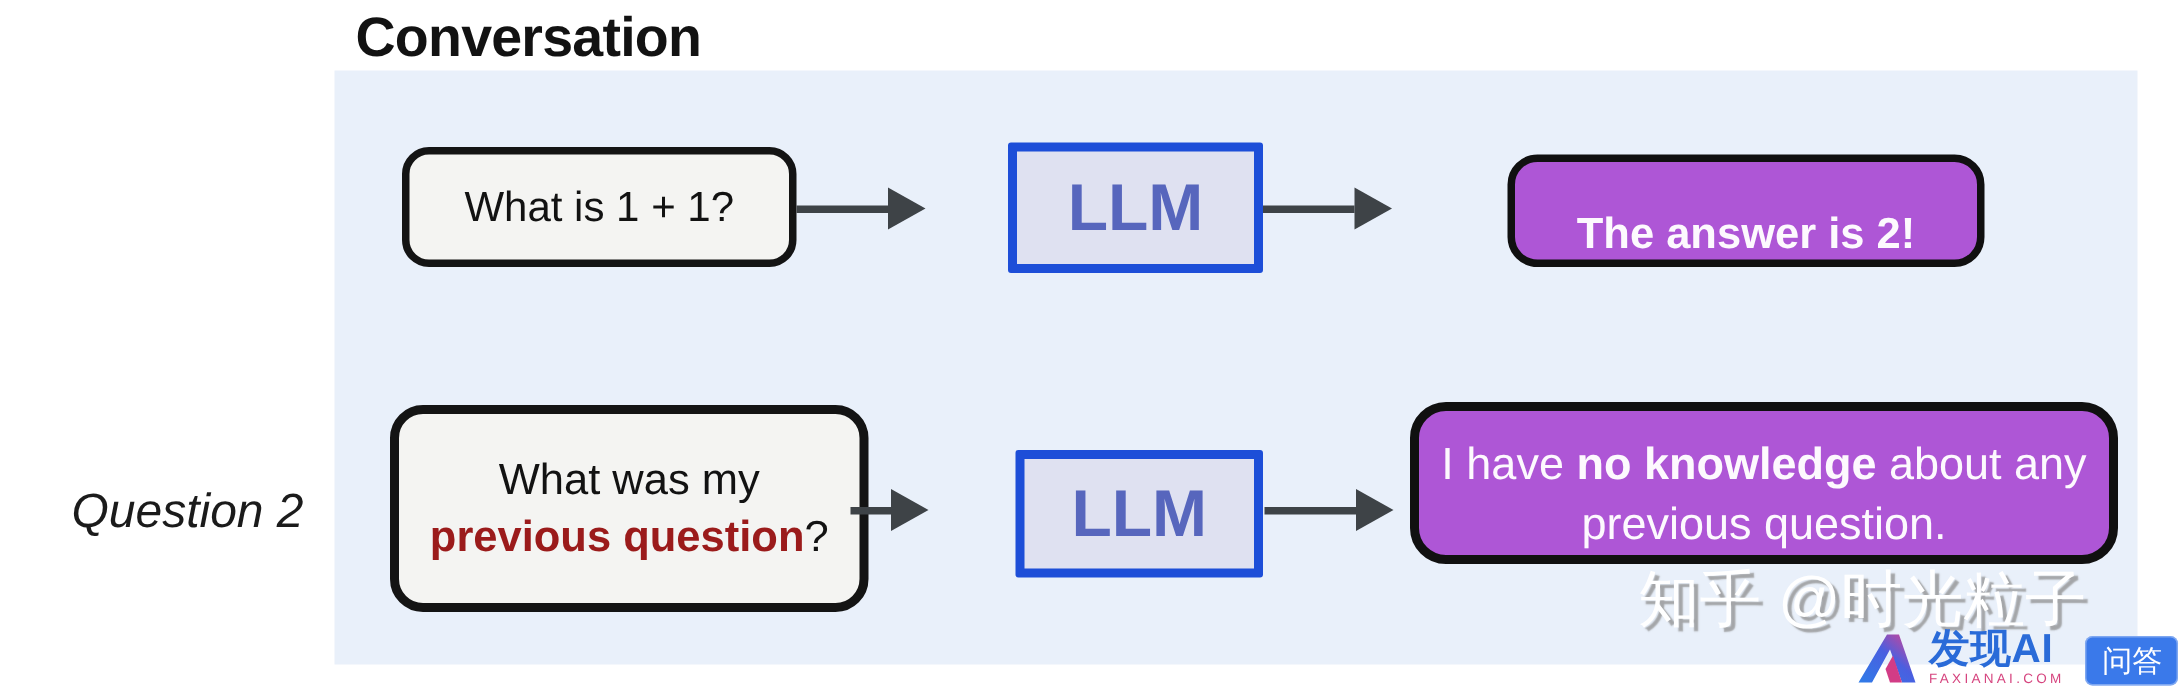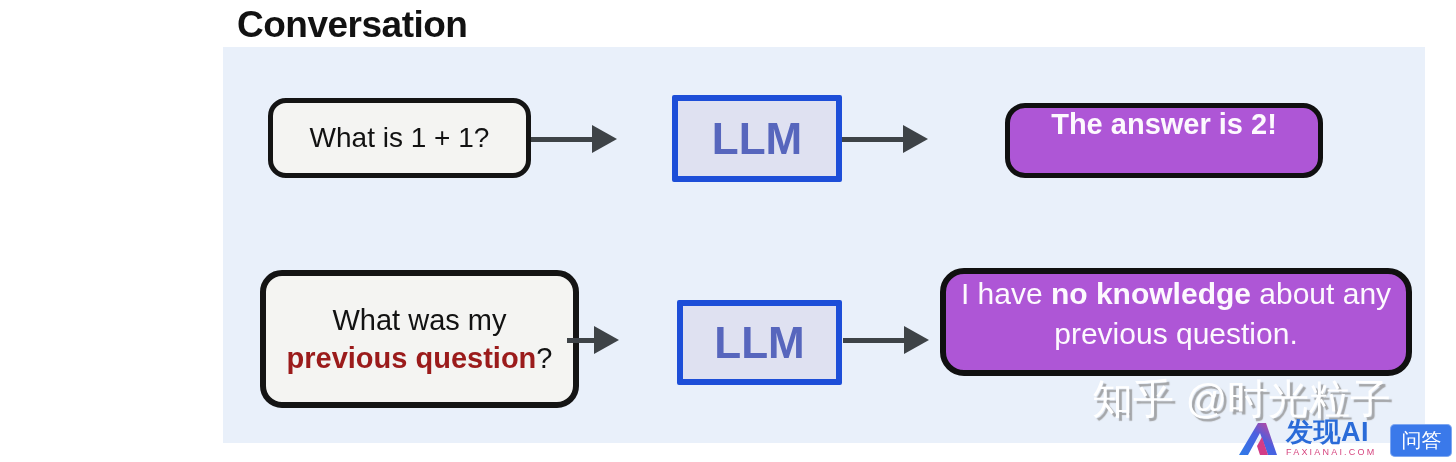--- a/index.html
+++ b/index.html
@@ -37,21 +37,21 @@
   .llmbox{
     position:absolute;background:#dfe1f1;border:6px solid #1d4ed8;
     display:flex;align-items:center;justify-content:center;
     font-size:44px;font-weight:700;color:#5766bd;box-sizing:border-box;border-radius:2px;
   }
   .llmbox.l1{left:672px;top:95px;width:170px;height:87px;}
   .llmbox.l2{left:677px;top:300px;width:165px;height:85px;}
 
   .abox{
     position:absolute;background:#ae56d6;border:5px solid #101010;
-    display:flex;align-items:flex-start;justify-content:center;
+    display:flex;align-items:flex-end;justify-content:center;
     color:#fdf9fe;text-align:center;box-sizing:border-box;
   }
   .abox.a1{left:1005px;top:103px;width:318px;height:75px;border-radius:20px;font-size:29px;font-weight:700;}
   .abox.a2{left:940px;top:268px;width:472px;height:108px;border-radius:24px;border-width:6px;font-size:30px;line-height:1.33;padding:0 14px;}
 
   .arrow{position:absolute;display:flex;align-items:center;height:30px;}
   .arrow-line{flex:1;height:5px;background:#3e4347;}
   .arrow-head{width:0;height:0;border-top:14px solid transparent;border-bottom:14px solid transparent;border-left:25px solid #3e4347;}
   .arrow.a1a{left:531px;top:124px;width:86px;}
   .arrow.a1b{left:842px;top:124px;width:86px;}
@@ -102,20 +102,21 @@
 
   <div class="arrow a1b">
     <div class="arrow-line"></div>
     <div class="arrow-head"></div>
   </div>
 
   <div class="abox a1">
     <span>The answer is 2!</span>
   </div>
 
+  <div class="row-label r2">Question 2</div>
 
   <div class="qbox q2">
     <div>
       <span>What was my</span><br>
       <span class="red">previous question</span><span>?</span>
     </div>
   </div>
 
   <div class="arrow a2a">
     <div class="arrow-line"></div>

